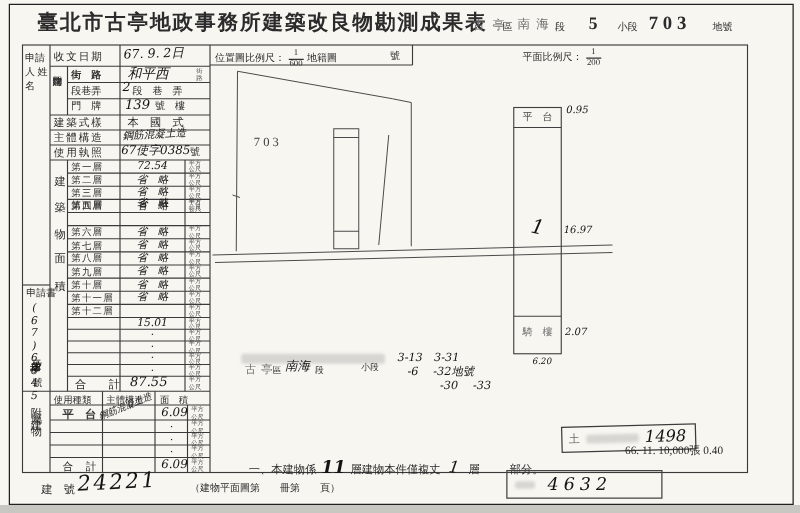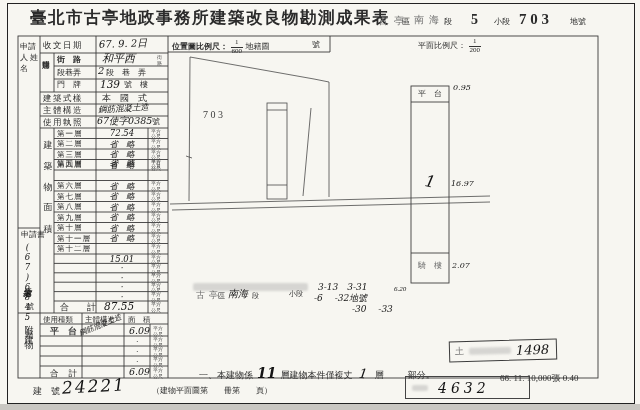--- a/index.html
+++ b/index.html
@@ -200,70 +200,70 @@
   <div class="abs p unit" style="left:153px;top:337px;">平方公尺</div>
   <div class="abs hw" style="left:136px;top:348px;font-size:8px;">·</div>
   <div class="abs p unit" style="left:153px;top:347px;">平方公尺</div>
   <div class="abs hw" style="left:136px;top:358px;font-size:8px;">·</div>
   <div class="abs p unit" style="left:153px;top:357px;">平方公尺</div>
   <div class="abs p" style="left:50px;top:368.5px;font-size:8.5px;letter-spacing:10px;">合計</div>
   <div class="abs hw" style="left:129px;top:367px;font-size:9.5px;">6.09</div>
   <div class="abs p unit" style="left:153px;top:368px;">平方公尺</div>
 
   <div class="abs" style="left:172px;top:39px;display:flex;align-items:center;gap:3px;">
-    <span class="p" style="font-size:8px;font-weight:bold;">位置圖比例尺：</span>
+    <span class="p" style="font-size:8px;">位置圖比例尺：</span>
     <span class="frac">
       <span class="num">1</span>
       <span class="den">600</span>
     </span>
     <span class="p" style="font-size:8px;">地籍圖</span>
   </div>
   <div class="abs p" style="left:312px;top:41px;font-size:8px;">號</div>
   <div class="abs p" style="left:203px;top:110px;font-size:10px;color:#3d3d3d;">7 0 3</div>
 
   <div class="abs smear" style="left:193px;top:283px;width:115px;height:8px;"></div>
   <div class="abs p stamp" style="left:196px;top:291px;font-size:9px;letter-spacing:4px;">古亭</div>
   <div class="abs p" style="left:218px;top:293px;font-size:7px;">區</div>
   <div class="abs hw" style="left:228px;top:289px;font-size:10px;">南海</div>
   <div class="abs p" style="left:252px;top:293px;font-size:7px;">段</div>
   <div class="abs p" style="left:289px;top:291px;font-size:7px;">小段</div>
   <div class="abs hw" style="left:318px;top:283px;font-size:9px;">3-13　3-31</div>
-  <div class="abs hw" style="left:314px;top:294px;font-size:9px;">-6　 -32地號</div>
+  <div class="abs hw" style="left:326px;top:294px;font-size:9px;">-6　 -32地號</div>
   <div class="abs hw" style="left:318px;top:305px;font-size:9px;margin-left:34px;">-30　 -33</div>
 
   <div class="abs" style="left:418px;top:38px;display:flex;align-items:center;gap:3px;">
     <span class="p" style="font-size:8px;">平面比例尺：</span>
     <span class="frac">
       <span class="num">1</span>
       <span class="den">200</span>
     </span>
   </div>
   <div class="abs p" style="left:411px;top:90px;width:38px;text-align:center;font-size:8px;color:#3b3b3b;">平　台</div>
   <div class="abs hw" style="left:453px;top:84px;font-size:8px;">0.95</div>
   <div class="abs hw" style="left:425px;top:174px;font-size:16px;transform:rotate(12deg);">1</div>
   <div class="abs hw" style="left:451px;top:180px;font-size:8px;">16.97</div>
   <div class="abs p stamp" style="left:411px;top:262px;width:38px;text-align:center;font-size:8px;">騎　樓</div>
   <div class="abs hw" style="left:452px;top:262px;font-size:8px;">2.07</div>
-  <div class="abs hw" style="left:394px;top:286px;font-size:7px;font-family:Liberation Serif, serif;">6.20</div>
+  <div class="abs hw" style="left:426px;top:286px;font-size:7px;">6.20</div>
 
   <div class="abs" style="left:199px;top:338px;display:flex;align-items:baseline;">
     <span class="p" style="font-size:9px;margin-top:33px;">一、本建物係</span>
     <span class="hw" style="font-size:14px;font-weight:bold;margin:0 4px;">11</span>
     <span class="p" style="font-size:9px;">層建物本件僅複丈</span>
     <span class="hw" style="font-size:13px;margin:0 7px;transform:rotate(8deg);">1</span>
     <span class="p" style="font-size:9px;">層</span>
     <span class="p" style="font-size:9px;margin-left:24px;">部分。</span>
   </div>
 
   <div class="abs" style="left:449px;top:340px;width:108px;height:21px;border:1.6px solid #3c3c3c;transform:rotate(-1.5deg);display:flex;align-items:center;padding:0 5px;box-sizing:border-box;">
     <span class="p stamp" style="font-size:9px;">土</span>
     <span class="smear" style="display:inline-block;width:42px;height:7px;margin:0 5px;"></span>
     <span class="hw" style="font-size:13px;">1498</span>
   </div>
-  <div class="abs p" style="left:500px;top:374px;font-size:9px;">66. 11. 10,000張 0.40</div>
+  <div class="abs p" style="left:500px;top:356px;font-size:9px;">66. 11. 10,000張 0.40</div>
 
   <div class="abs p" style="left:33px;top:387px;font-size:9px;">建　號</div>
   <div class="abs hw" style="left:62px;top:378px;font-size:17px;letter-spacing:2px;transform:rotate(-3deg);">24221</div>
   <div class="abs p" style="left:152px;top:387px;font-size:8px;">（建物平面圖第　　冊第　　頁）</div>
   <div class="abs" style="left:405px;top:376px;width:125px;height:23px;border:1px solid #444;display:flex;align-items:center;padding:0 6px;box-sizing:border-box;">
     <span class="smear" style="display:inline-block;width:16px;height:6px;margin-right:10px;"></span>
     <span class="hw" style="font-size:14px;letter-spacing:4px;">4632</span>
   </div>
 
 </div>

